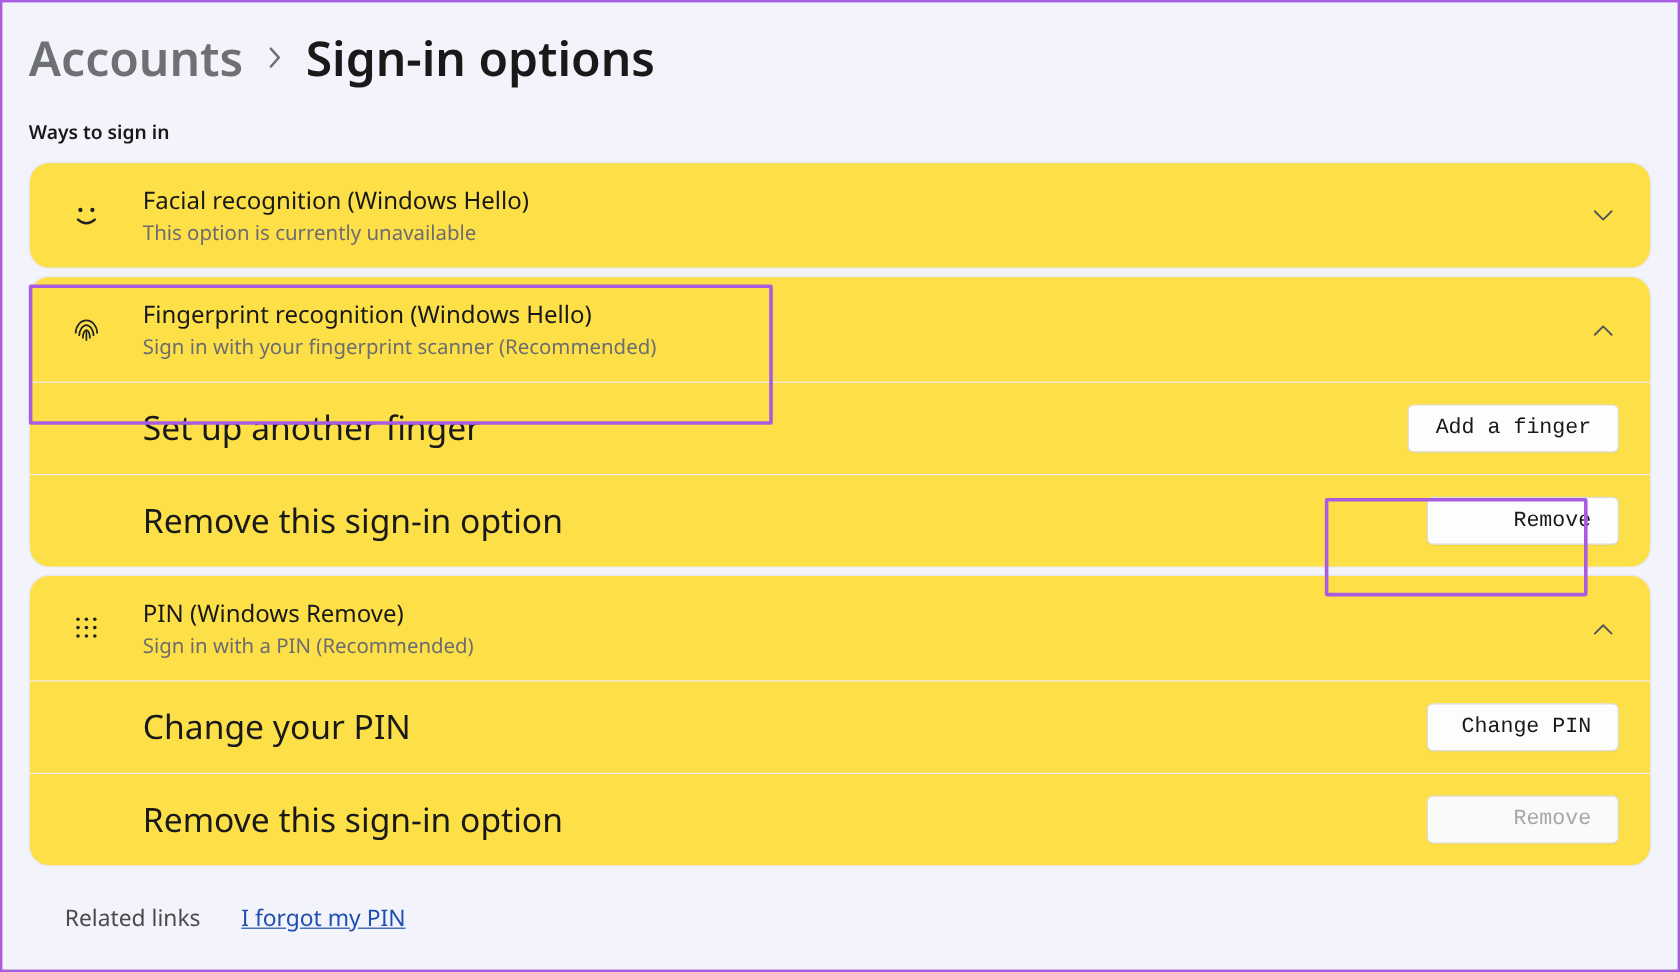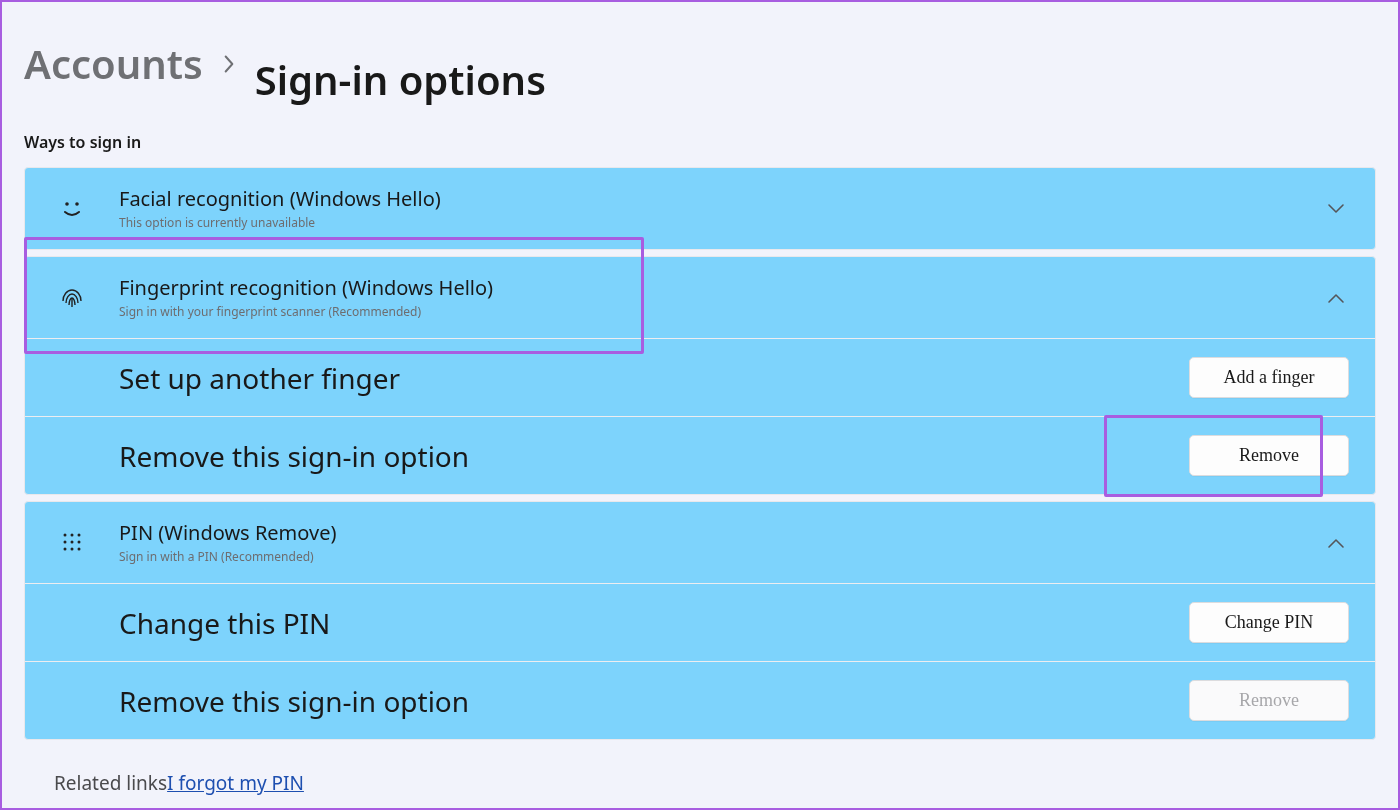--- a/index.html
+++ b/index.html
@@ -22,32 +22,31 @@
     font-size: 40px;
     font-weight: 600;
     color: #6f7074;
   }
   .breadcrumb-sep { color: #6f7074; }
   .breadcrumb-sep svg { display:block; }
   .breadcrumb-current {
     font-size: 40px;
     font-weight: 600;
     color: #191919;
-    margin-top: 32px;
   }
   .section-heading {
     font-size: 16px;
     font-weight: 600;
     color: #191919;
     margin: 10px 0 14px 0;
   }
   .card {
-    background: #7dd3fc;
+    background: #fde047;
     border: 1px solid #e8e8ec;
-    border-radius: 4px;
+    border-radius: 17px;
     margin-bottom: 6px;
     overflow: hidden;
   }
   .card-header {
     display: flex;
     align-items: center;
     padding: 18px 26px 18px 30px;
     cursor: pointer;
   }
   .card-icon {
@@ -59,21 +58,21 @@
     color: #222;
   }
   .card-text { flex: 1; }
   .card-title {
     font-size: 20px;
     color: #191919;
     font-weight: 400;
     line-height: 1.3;
   }
   .card-sub {
-    font-size: 12px;
+    font-size: 17px;
     color: #6d6d70;
     font-weight: 400;
     margin-top: 2px;
   }
   .chevron { color: #55565a; padding: 0 4px; }
   .chevron svg { display:block; }
   .sub-row {
     display: flex;
     align-items: center;
     padding: 18px 26px 18px 94px;
@@ -85,24 +84,24 @@
     color: #191919;
     font-weight: 400;
   }
   .w-btn {
     background: #fdfdfd;
     border: 1px solid #dcdcde;
     border-radius: 5px;
     padding: 9px 22px;
     font-size: 18px;
     color: #191919;
-    font-family: Liberation Serif, serif;
+    font-family: Liberation Mono, monospace;
     cursor: pointer;
     min-width: 160px;
-    text-align: center;
+    text-align: right;
     box-shadow: 0 1px 0 rgba(0,0,0,0.03);
   }
   .w-btn:disabled {
     color: #a7a7aa;
     background: #fafafb;
     cursor: default;
   }
   .highlight-box {
     position: absolute;
     border: 3px solid #a85de0;
@@ -111,20 +110,21 @@
   }
   .highlight-header {
     left: 24px; top: 237px; width: 620px; height: 117px;
   }
   .highlight-remove {
     left: 1104px; top: 415px; width: 219px; height: 82px;
   }
   .related-row {
     display: flex;
     align-items: center;
+    gap: 34px;
     padding: 24px 30px 12px 30px;
     font-size: 19px;
   }
   .related-label { color: #4a4a4d; }
   .related-link { color: #1e4fb0; cursor: pointer; text-decoration: underline; }
 </style>
 </head>
 <body>
 
 <div class="container">
@@ -211,21 +211,21 @@
         <div class="card-title">PIN (Windows Remove)</div>
         <div class="card-sub">Sign in with a PIN (Recommended)</div>
       </div>
       <div class="chevron">
         <svg width="18" height="12" viewBox="0 0 18 12">
             <path d="M2 10 L9 3 L16 10" stroke="#55565a" stroke-width="1.6" fill="none" stroke-linecap="round" stroke-linejoin="round"></path>
           </svg>
       </div>
     </div>
     <div class="sub-row">
-      <div class="sub-row-label">Change this PIN</div>
+      <div class="sub-row-label">Change your PIN</div>
       <button class="w-btn">Change PIN</button>
     </div>
     <div class="sub-row">
       <div class="sub-row-label">Remove this sign-in option</div>
       <button class="w-btn" disabled="">Remove</button>
     </div>
   </div>
 
   <div class="related-row">
     <span class="related-label">Related links</span>

